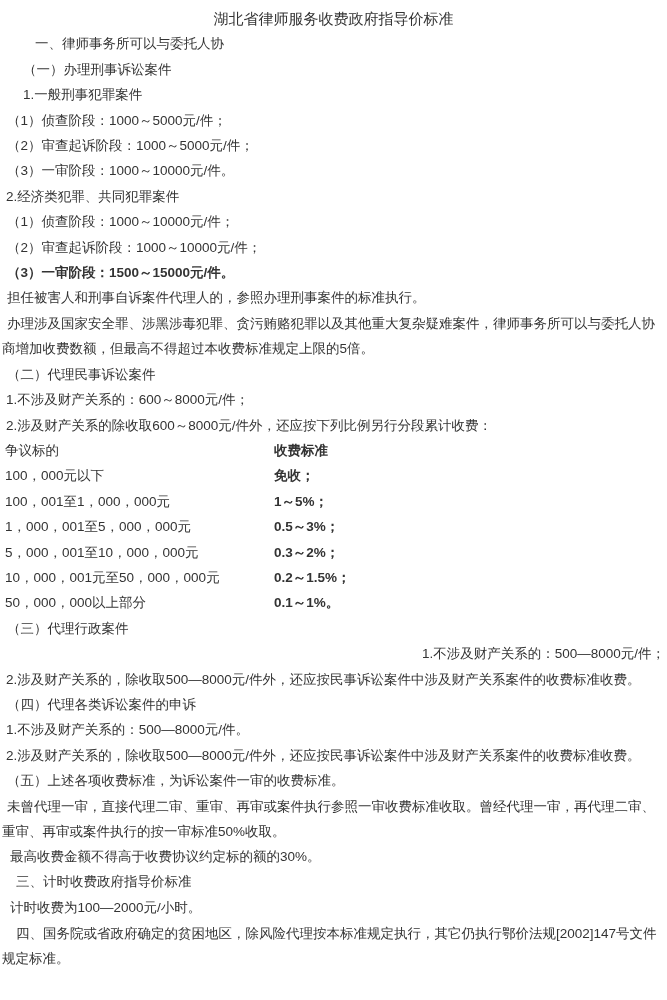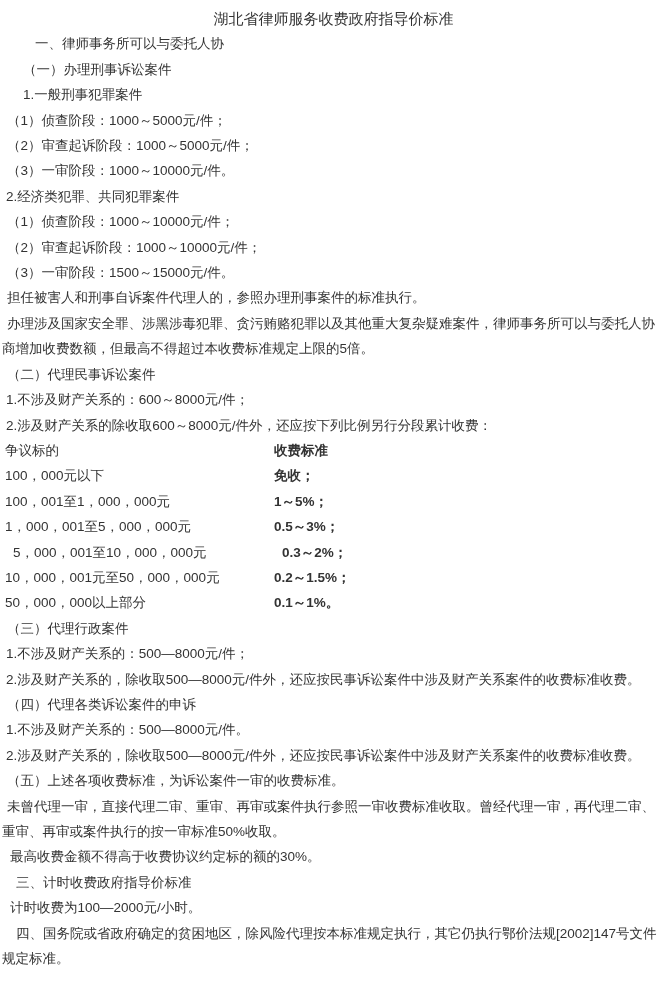--- a/index.html
+++ b/index.html
@@ -53,42 +53,42 @@
   <div>
       <p class="para" style="text-indent: 33px;">一、律师事务所可以与委托人协</p>
       <p class="para" style="text-indent: 21px;">（一）办理刑事诉讼案件</p>
       <p class="para" style="text-indent: 21px;">1.一般刑事犯罪案件</p>
       <p class="para" style="text-indent: 5px;">（1）侦查阶段：1000～5000元/件；</p>
       <p class="para" style="text-indent: 5px;">（2）审查起诉阶段：1000～5000元/件；</p>
       <p class="para" style="text-indent: 5px;">（3）一审阶段：1000～10000元/件。</p>
       <p class="para" style="text-indent: 4px;">2.经济类犯罪、共同犯罪案件</p>
       <p class="para" style="text-indent: 5px;">（1）侦查阶段：1000～10000元/件；</p>
       <p class="para" style="text-indent: 5px;">（2）审查起诉阶段：1000～10000元/件；</p>
-      <p class="para" style="text-indent: 5px;">（3）一审阶段：1500～15000元/件。</p>
+      <p class="para" style="text-indent: 5px; font-weight: bold;">（3）一审阶段：1500～15000元/件。</p>
       <p class="para" style="text-indent: 5px;">担任被害人和刑事自诉案件代理人的，参照办理刑事案件的标准执行。</p>
       <p class="para" style="text-indent: 5px;">办理涉及国家安全罪、涉黑涉毒犯罪、贪污贿赂犯罪以及其他重大复杂疑难案件，律师事务所可以与委托人协
 商增加收费数额，但最高不得超过本收费标准规定上限的5倍。</p>
       <p class="para" style="text-indent: 5px;">（二）代理民事诉讼案件</p>
       <p class="para" style="text-indent: 4px;">1.不涉及财产关系的：600～8000元/件；</p>
       <p class="para" style="text-indent: 4px;">2.涉及财产关系的除收取600～8000元/件外，还应按下列比例另行分段累计收费：</p>
       <p class="para" style="text-indent: 3px;"><span class="fee-label">争议标的</span><span class="fee-value">收费标准</span></p>
       <p class="para" style="text-indent: 3px;"><span class="fee-label">100，000元以下</span><span class="fee-value">免收；</span></p>
       <p class="para" style="text-indent: 3px;"><span class="fee-label">100，001至1，000，000元</span><span class="fee-value">1～5%；</span></p>
       <p class="para" style="text-indent: 3px;"><span class="fee-label">1，000，001至5，000，000元</span><span class="fee-value">0.5～3%；</span></p>
-      <p class="para" style="text-indent: 3px; margin-left: 8px;"><span class="fee-label">5，000，001至10，000，000元</span><span class="fee-value">0.3～2%；</span></p>
+      <p class="para" style="text-indent: 3px;"><span class="fee-label">5，000，001至10，000，000元</span><span class="fee-value">0.3～2%；</span></p>
       <p class="para" style="text-indent: 3px;"><span class="fee-label">10，000，001元至50，000，000元</span><span class="fee-value">0.2～1.5%；</span></p>
       <p class="para" style="text-indent: 3px;"><span class="fee-label">50，000，000以上部分</span><span class="fee-value">0.1～1%。</span></p>
       <p class="para" style="text-indent: 5px;">（三）代理行政案件</p>
-      <p class="para" style="text-indent: 4px;">1.不涉及财产关系的：500—8000元/件；</p>
+      <p class="para" style="text-indent: 4px; text-align: right;">1.不涉及财产关系的：500—8000元/件；</p>
       <p class="para" style="text-indent: 4px;">2.涉及财产关系的，除收取500—8000元/件外，还应按民事诉讼案件中涉及财产关系案件的收费标准收费。</p>
       <p class="para" style="text-indent: 5px;">（四）代理各类诉讼案件的申诉</p>
       <p class="para" style="text-indent: 4px;">1.不涉及财产关系的：500—8000元/件。</p>
       <p class="para" style="text-indent: 4px;">2.涉及财产关系的，除收取500—8000元/件外，还应按民事诉讼案件中涉及财产关系案件的收费标准收费。</p>
       <p class="para" style="text-indent: 5px;">（五）上述各项收费标准，为诉讼案件一审的收费标准。</p>
       <p class="para" style="text-indent: 5px;">未曾代理一审，直接代理二审、重审、再审或案件执行参照一审收费标准收取。曾经代理一审，再代理二审、
 重审、再审或案件执行的按一审标准50%收取。</p>
       <p class="para" style="text-indent: 8px;">最高收费金额不得高于收费协议约定标的额的30%。</p>
-      <p class="para" style="text-indent: 14px;">三、计时收费政府指导价标准</p>
+      <p class="para" style="text-indent: 14px; font-family: Liberation Mono, monospace;">三、计时收费政府指导价标准</p>
       <p class="para" style="text-indent: 8px;">计时收费为100—2000元/小时。</p>
       <p class="para" style="text-indent: 14px;">四、国务院或省政府确定的贫困地区，除风险代理按本标准规定执行，其它仍执行鄂价法规[2002]147号文件
 规定标准。</p>
     </div>
 </div>
 
 </body></html>

